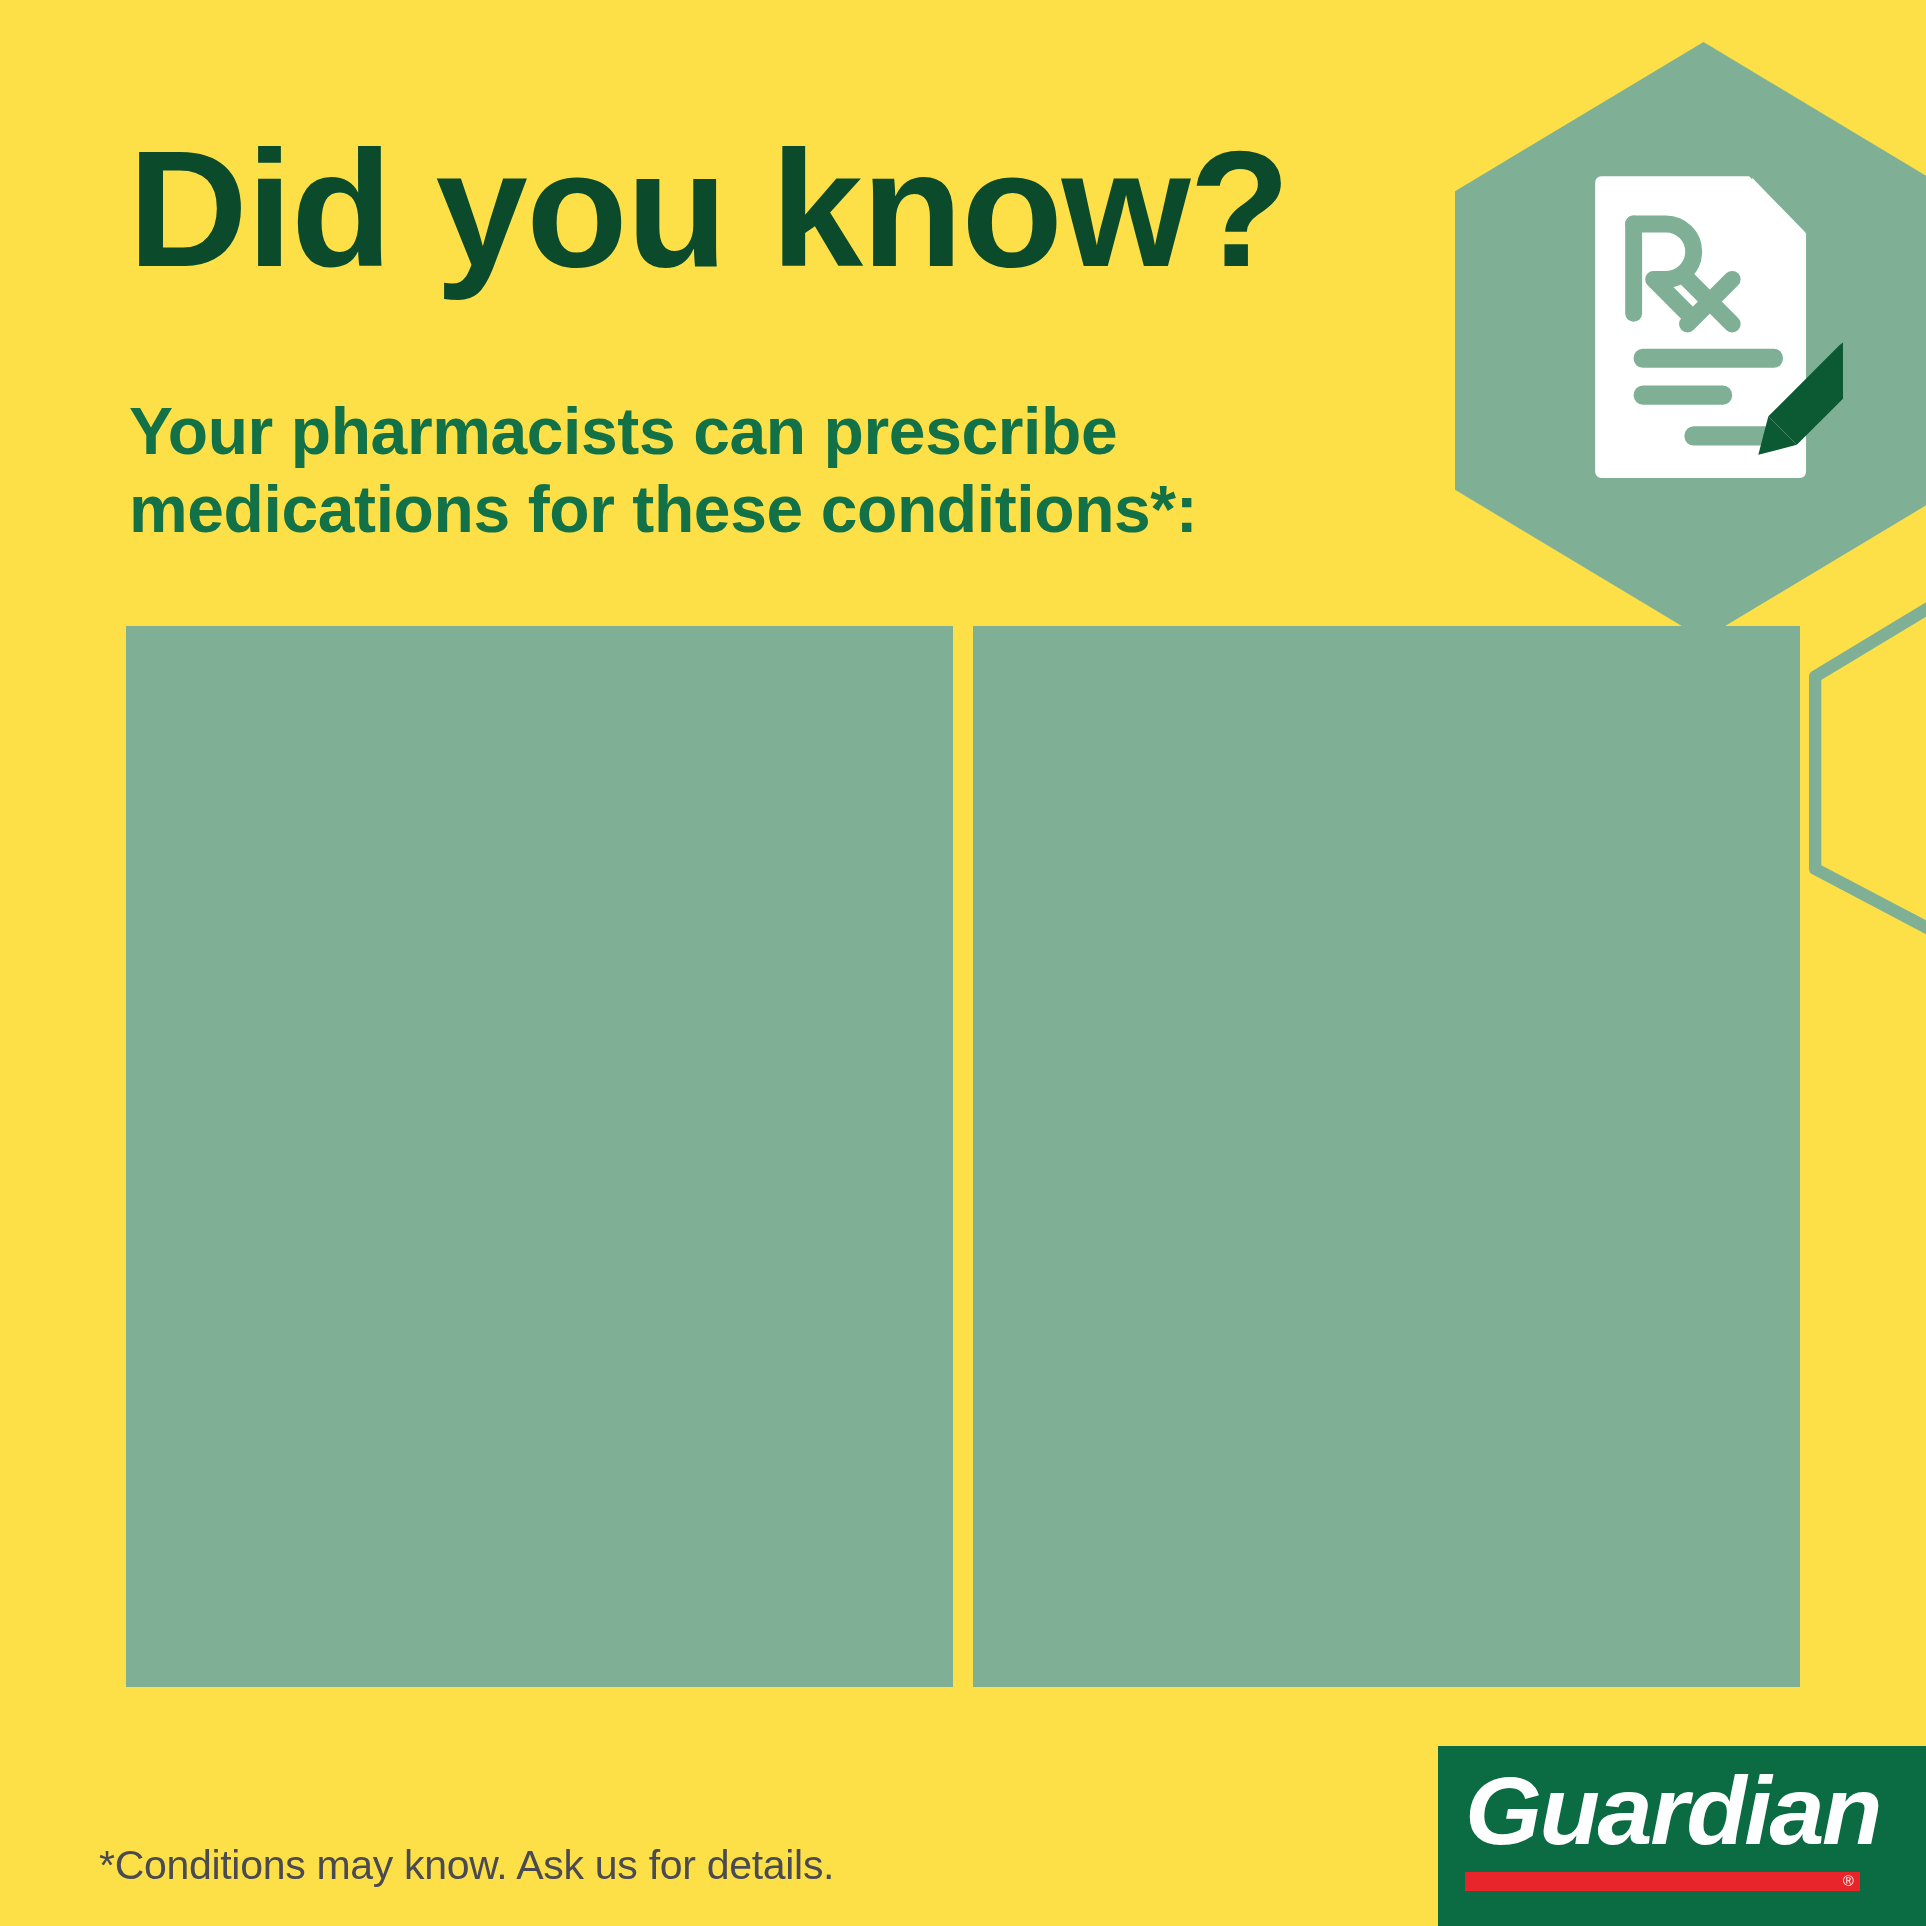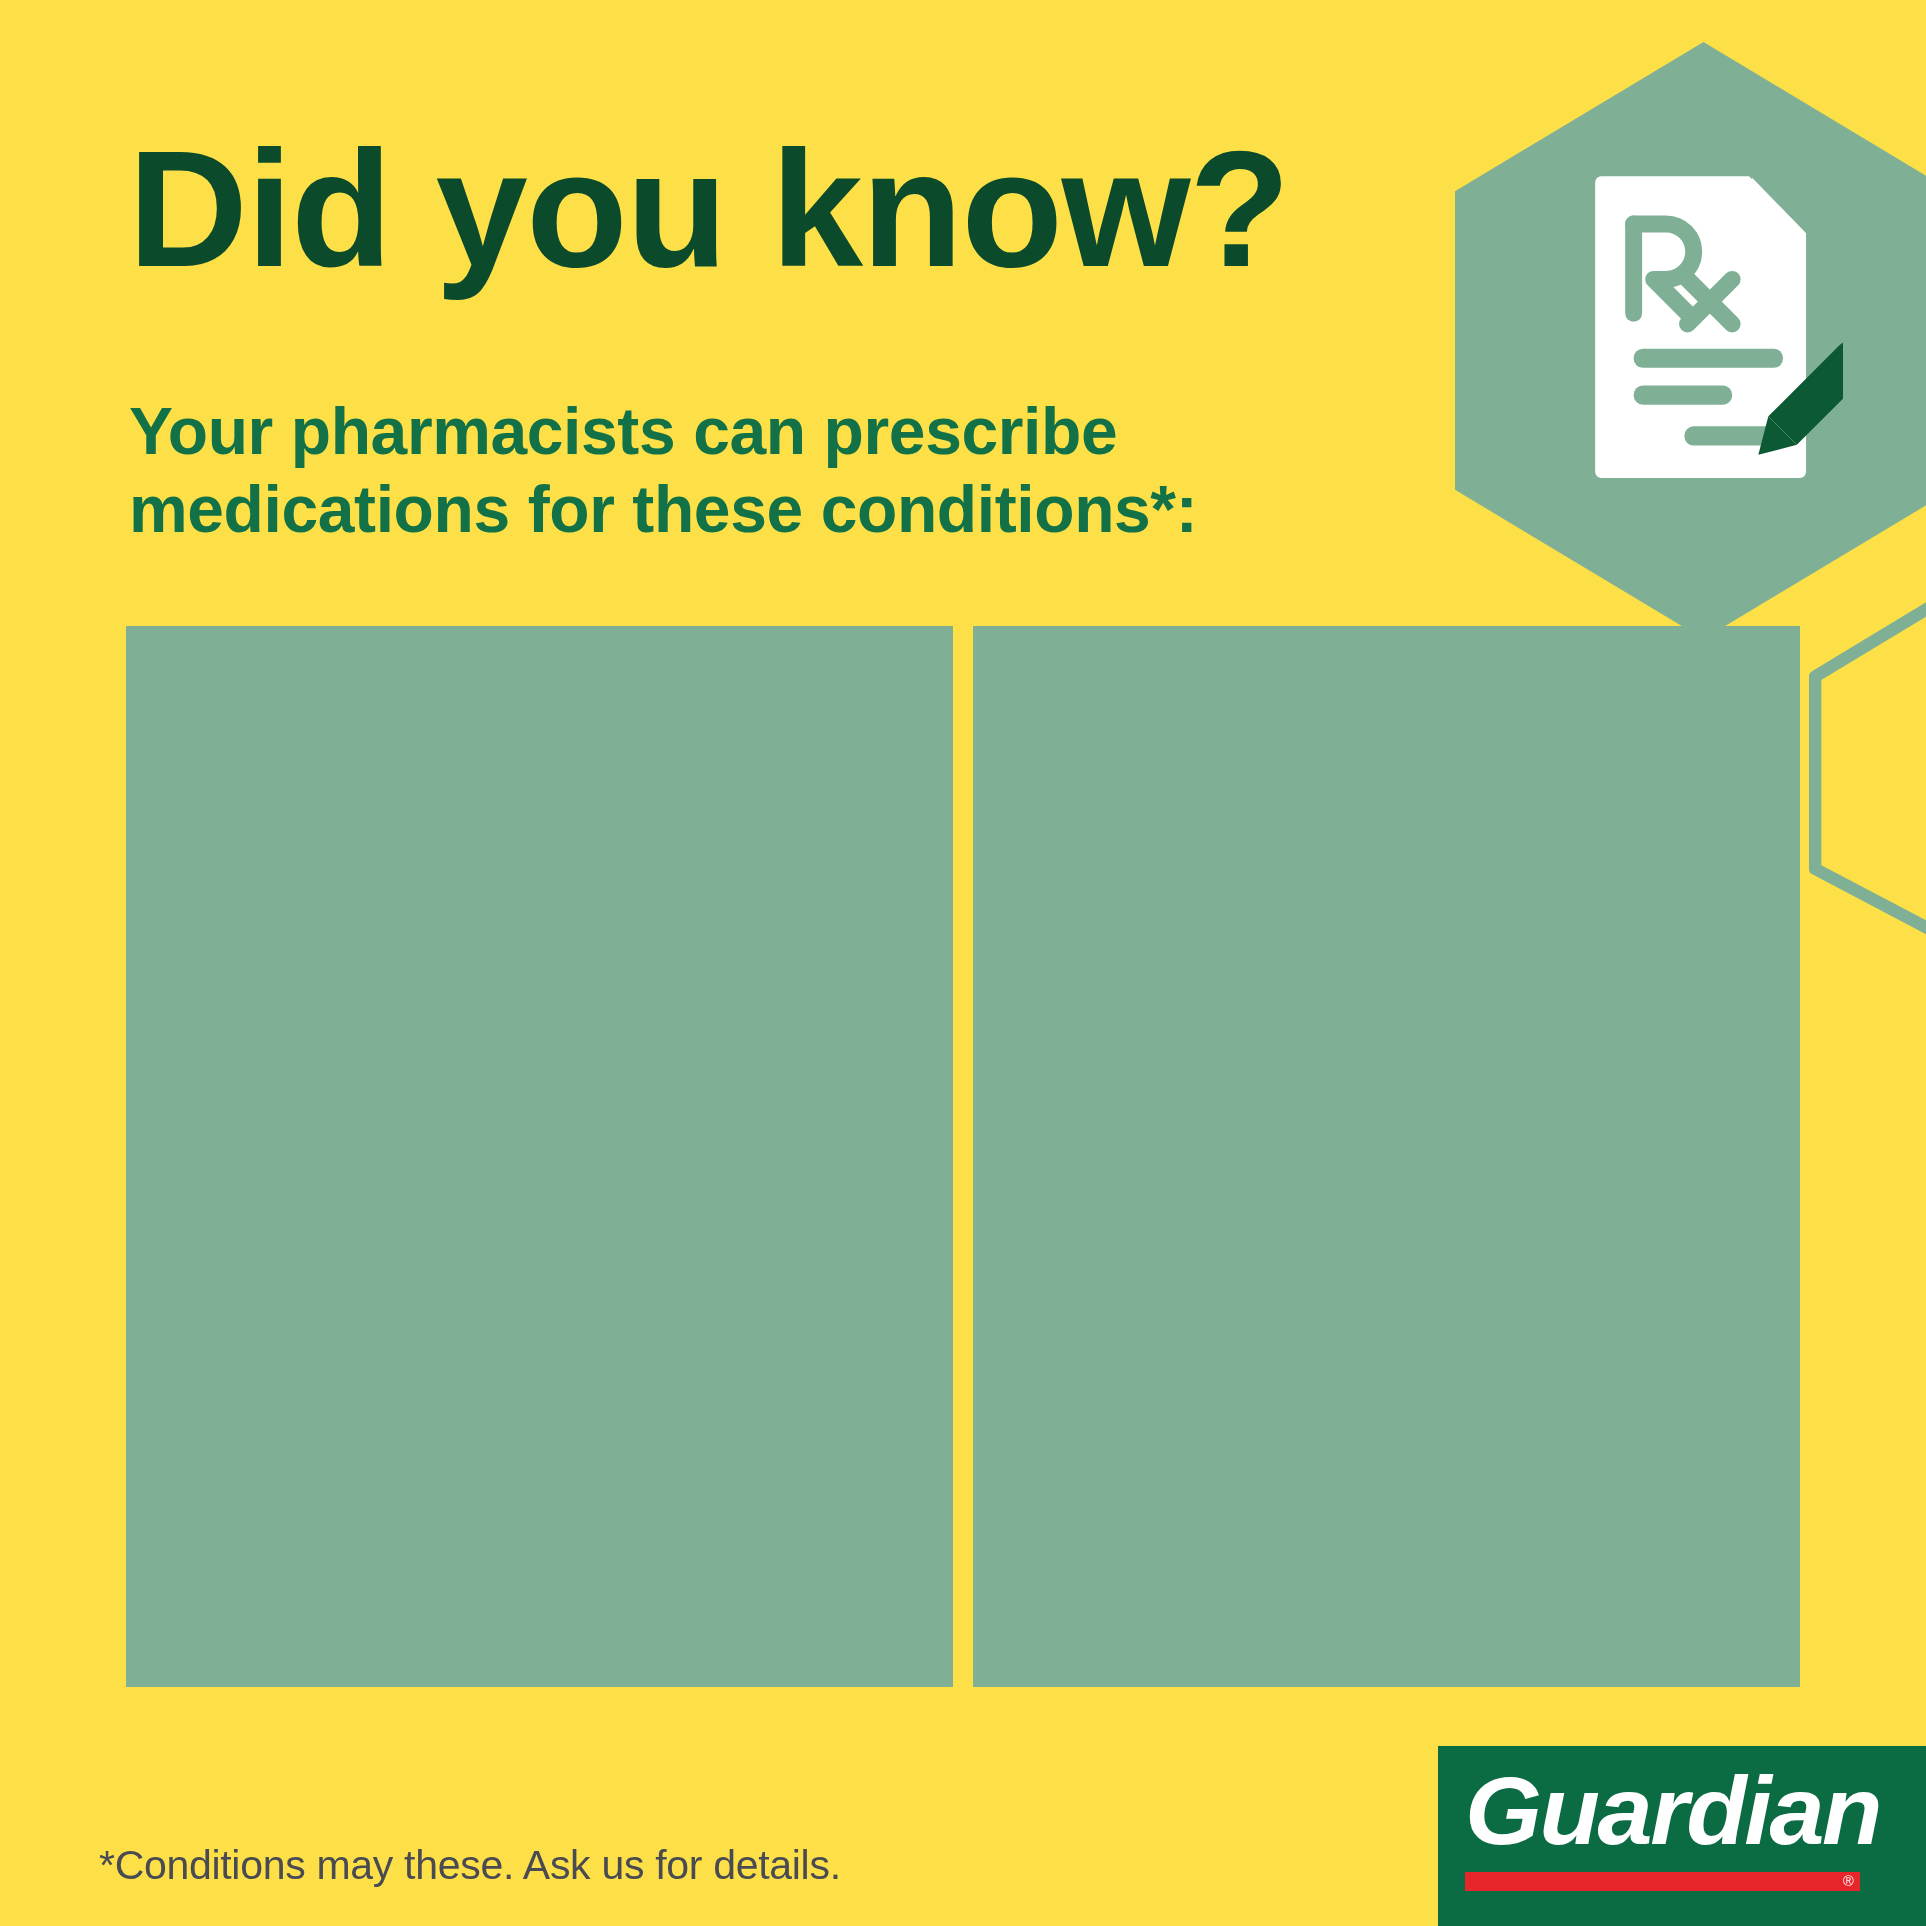--- a/index.html
+++ b/index.html
@@ -181,21 +181,21 @@
   </div>
 
   <h1 class="headline">Did you know?</h1>
 
   <h2 class="subhead">Your pharmacists can prescribe
 medications for these conditions*:</h2>
 
   <div class="panel" id="panel-left"></div>
   <div class="panel" id="panel-right"></div>
 
-  <p class="footnote">*Conditions may these. Ask us for details.</p>
+  <p class="footnote">*Conditions may know. Ask us for details.</p>
 
   <div id="guardian-logo">
     <div id="guardian-wordmark">Guardian</div>
     <div id="guardian-rule">
       <span id="guardian-reg">®</span>
     </div>
   </div>
 
 </div>
 

